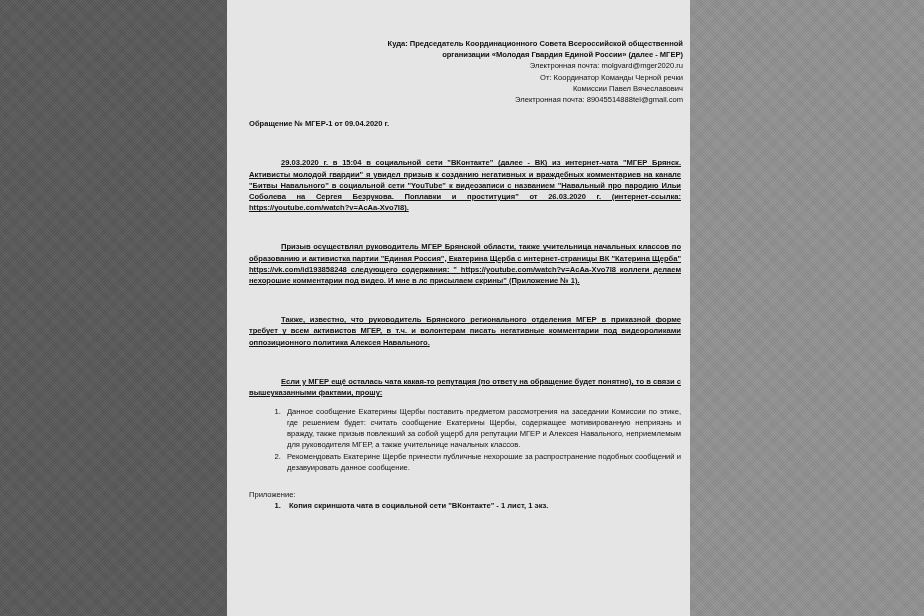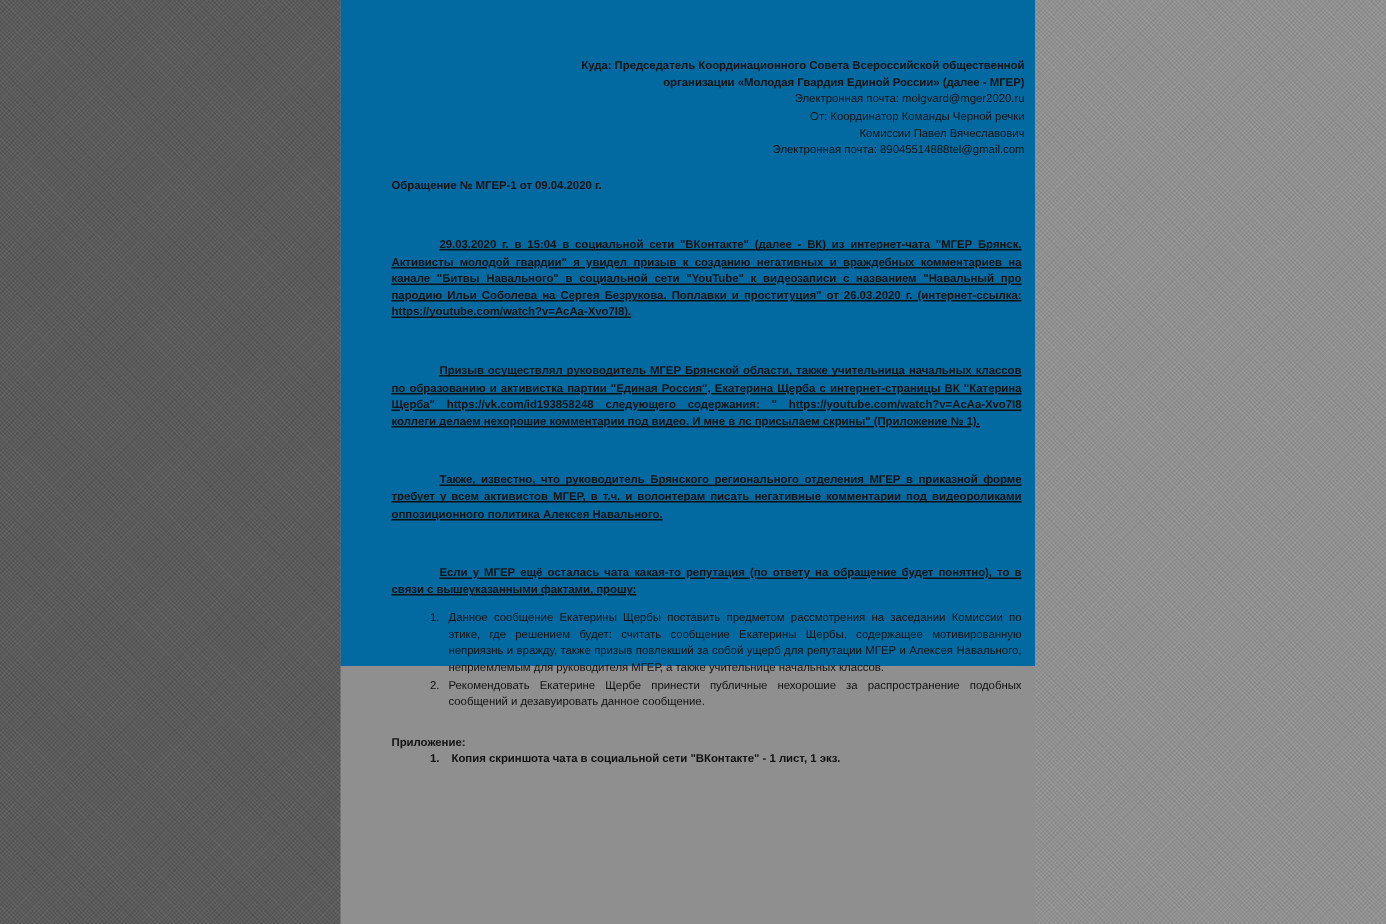--- a/index.html
+++ b/index.html
@@ -41,25 +41,25 @@
     background: #919191;
     background-image:
       repeating-linear-gradient(45deg, rgba(255,255,255,0.04) 0 1px, rgba(0,0,0,0.04) 1px 2px),
       repeating-linear-gradient(-45deg, rgba(255,255,255,0.035) 0 1px, rgba(0,0,0,0.035) 1px 2px);
   }
 
   
   .sheet {
     flex: 0 0 463px;
     width: 463px;
-    height: 444px;
-    background: #0369a1;
+    height: 616px;
+    background: #e5e5e5;
     position: relative;
     box-sizing: border-box;
-    padding: 0 5px 0 34px;
+    padding: 0 5px 0 22px;
     color: #111;
   }
 
   .doc-body {
     padding-top: 38px;
     font-size: 7.6px;
     line-height: 11.2px;
     letter-spacing: -0.02px;
   }
 
@@ -105,21 +105,21 @@
     font-weight: 400;
   }
   ol.req-list > li {
     text-align: justify;
     padding-left: 4px;
     margin-top: 0;
     padding-right: 4px;
   }
 
   .appendix-heading {
-    font-weight: 700;
+    font-weight: 400;
     margin-top: 16px;
   }
 
   ol.appendix-list {
     margin: 0;
     padding-left: 34px;
     font-weight: 700;
   }
   ol.appendix-list > li {
     padding-left: 6px;

